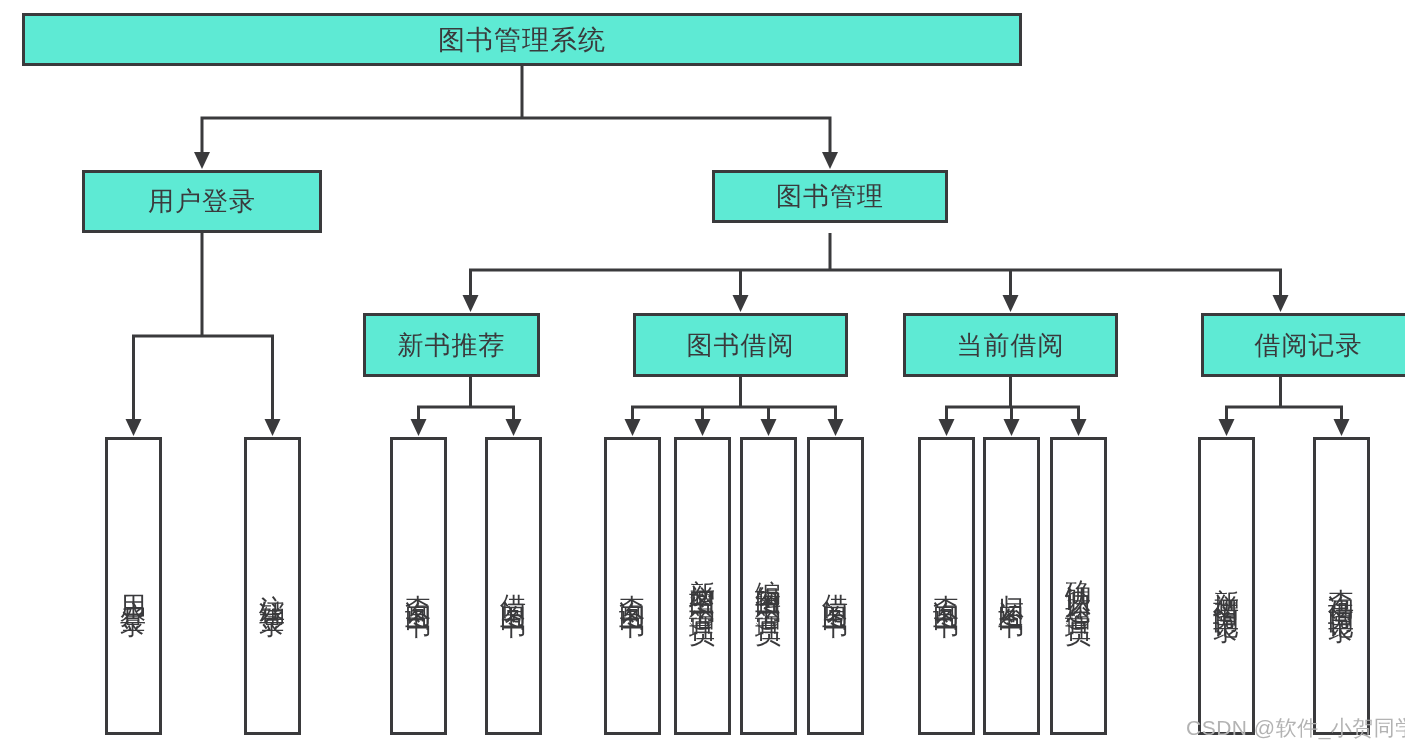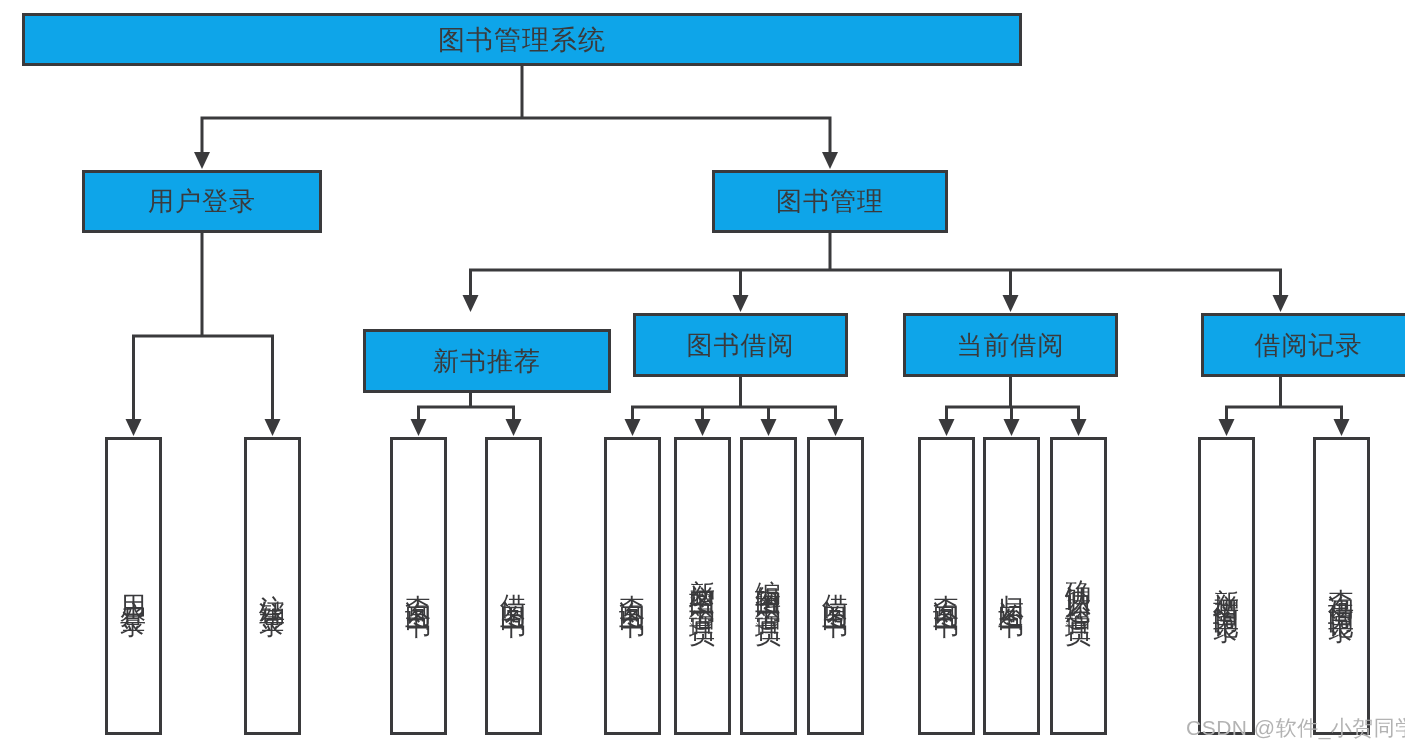--- a/index.html
+++ b/index.html
@@ -24,21 +24,21 @@
   .wire {
     fill: none;
     stroke: var(--line);
     stroke-width: 3;
   }
   .arrowhead { fill: var(--line); stroke: none; }
   .hnode {
     position: absolute;
     box-sizing: border-box;
     border: 3px solid var(--line);
-    background: #0ea5e9;
+    background: #5eead4;
     color: var(--text);
     display: flex;
     align-items: center;
     justify-content: center;
     font-size: 26px;
     letter-spacing: 1px;
     white-space: nowrap;
   }
   .root-node { font-size: 27px; }
   .leaf {
@@ -117,23 +117,23 @@
     <g>
       <path class="wire" d="M1280.5 377 V407 M1225 407 H1343 M1226.5 407 V420 M1341.5 407 V420"></path>
       <polygon class="arrowhead" points="1218.5,419 1234.5,419 1226.5,436"></polygon>
       <polygon class="arrowhead" points="1333.5,419 1349.5,419 1341.5,436"></polygon>
     </g>
   </svg>
 
   <div class="hnode root-node" style="left:22px; top:13px; width:1000px; height:53px;">图书管理系统</div>
 
   <div class="hnode" style="left:82px; top:170px; width:240px; height:63px;">用户登录</div>
-  <div class="hnode" style="left:712px; top:170px; width:236px; height:63px;">图书管理</div>
+  <div class="hnode" style="left:712px; top:170px; width:236px; height:53px;">图书管理</div>
 
-  <div class="hnode" style="left:363px; top:313px; width:248px; height:64px;margin-top:16px;">新书推荐</div>
+  <div class="hnode" style="left:363px; top:313px; width:177px; height:64px;">新书推荐</div>
   <div class="hnode" style="left:633px; top:313px; width:215px; height:64px;">图书借阅</div>
   <div class="hnode" style="left:903px; top:313px; width:215px; height:64px;">当前借阅</div>
   <div class="hnode" style="left:1173px; top:313px; width:215px; height:64px;margin-left:28px;">借阅记录</div>
 
   <div class="leaf" style="left:105px;">
     <span class="vtext">用户登录</span>
   </div>
   <div class="leaf" style="left:244px;">
     <span class="vtext">注销登录</span>
   </div>

